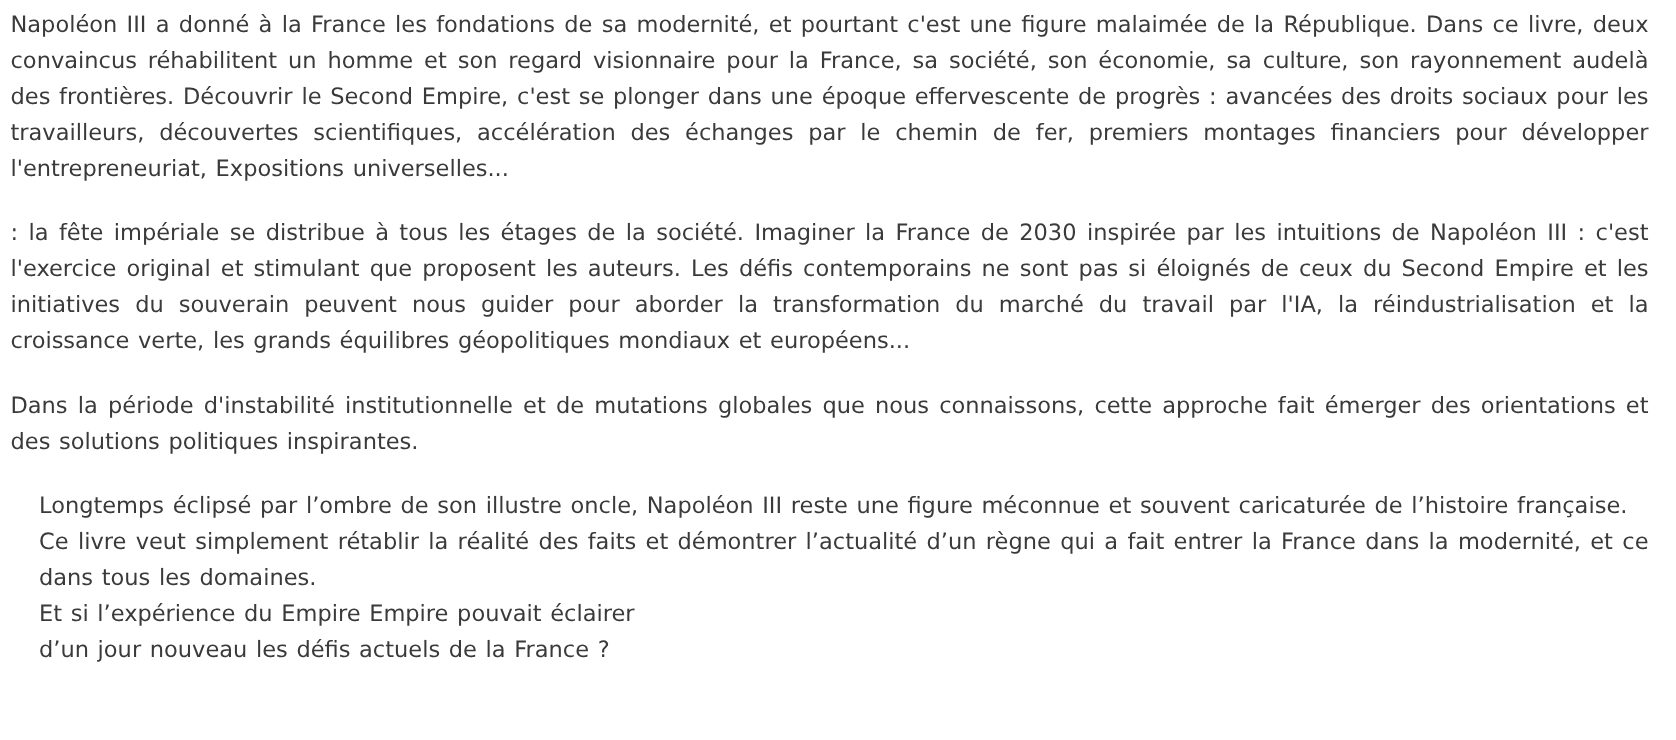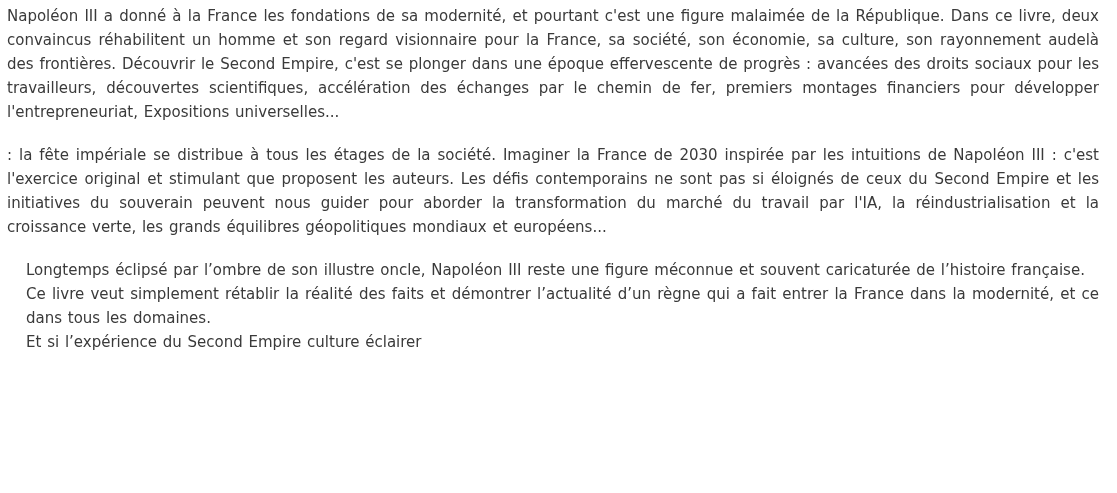--- a/index.html
+++ b/index.html
@@ -41,20 +41,24 @@
 <div class="page">
 
   <div class="block">
     <p class="line">Napoléon III a donné à la France les fondations de sa modernité, et pourtant c'est une figure malaimée de la République. Dans ce livre, deux convaincus réhabilitent un homme et son regard visionnaire pour la France, sa société, son économie, sa culture, son rayonnement audelà des frontières. Découvrir le Second Empire, c'est se plonger dans une époque effervescente de progrès&nbsp;: avancées des droits sociaux pour les travailleurs, découvertes scientifiques, accélération des échanges par le chemin de fer, premiers montages financiers pour développer l'entrepreneuriat, Expositions universelles...</p>
   </div>
 
   <div class="block">
     <p class="line">: la fête impériale se distribue à tous les étages de la société. Imaginer la France de 2030 inspirée par les intuitions de Napoléon III&nbsp;: c'est l'exercice original et stimulant que proposent les auteurs. Les défis contemporains ne sont pas si éloignés de ceux du Second Empire et les initiatives du souverain peuvent nous guider pour aborder la transformation du marché du travail par l'IA, la réindustrialisation et la croissance verte, les grands équilibres géopolitiques mondiaux et européens...</p>
   </div>
 
+  <div class="block">
+    <p class="line">Dans la période d'instabilité institutionnelle et de mutations globales que nous connaissons, cette approche fait émerger des orientations et des solutions politiques inspirantes.</p>
+  </div>
 
   <div class="block">
     <p class="line">Longtemps éclipsé par l’ombre de son illustre oncle, Napoléon III reste une figure méconnue et souvent caricaturée de l’histoire française.</p>
     <p class="line">Ce livre veut simplement rétablir la réalité des faits et démontrer l’actualité d’un règne qui a fait entrer la France dans la modernité, et ce dans tous les domaines.</p>
-    <p class="line">Et si l’expérience du Second Empire culture éclairer</p>
+    <p class="line">Et si l’expérience du Empire Empire pouvait éclairer</p>
+    <p class="line">d’un jour nouveau les défis actuels de la France&nbsp;?</p>
   </div>
 
 </div>
 
 </body></html>

